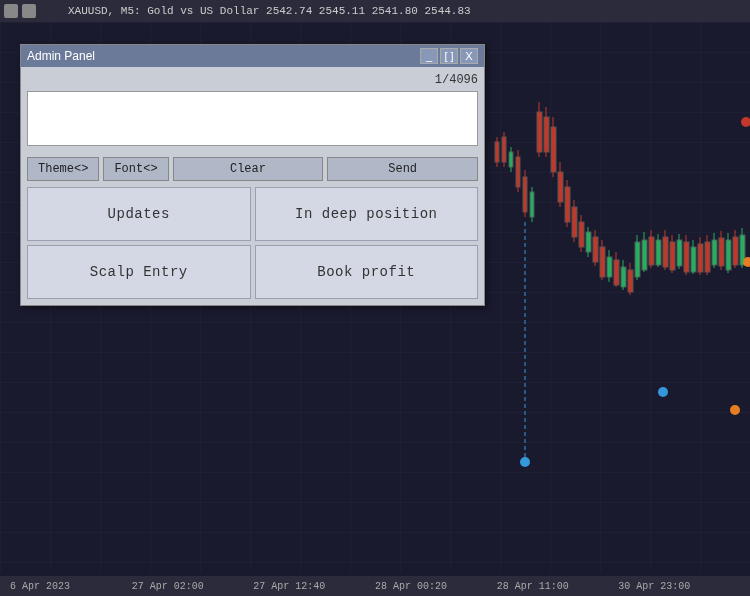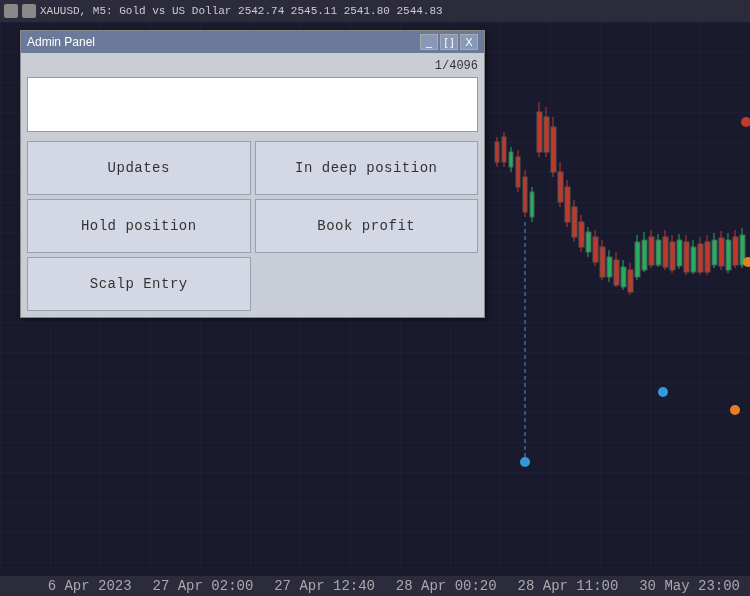--- a/index.html
+++ b/index.html
@@ -35,44 +35,45 @@
     }
     .top-bar-icon {
       width: 14px; height: 14px;
       background: #888;
       border-radius: 2px;
       flex-shrink: 0;
     }
     .top-bar-title {
       color: #ccc;
       font-size: 11px;
+      margin-left: 28px;
     }
 
     
     .chart-labels {
       position: absolute;
       bottom: 0; left: 0;
       width: 750px;
       height: 20px;
       background: #2b2b3b;
       display: flex;
       align-items: center;
       padding: 0 10px;
     }
     .chart-label {
       color: #aaa;
-      font-size: 14px;
+      font-size: 10px;
       flex: 1;
-      text-align: right;
+      text-align: left;
     }
 
     
     .admin-panel {
       position: absolute;
-      top: 30px;
+      top: 44px;
       left: 20px;
       width: 465px;
       background: #c8cdd6;
       border: 1px solid #888;
       box-shadow: 2px 2px 5px rgba(0,0,0,0.5);
     }
 
     .panel-titlebar {
       background: #6b7a99;
       color: #fff;
@@ -297,35 +298,40 @@
       <button class="titlebar-btn">_</button>
       <button class="titlebar-btn">[ ]</button>
       <button class="titlebar-btn">X</button>
     </div>
   </div>
 
   <div class="panel-body">
     <div class="char-count">1/4096</div>
     <textarea class="text-area" style=""></textarea>
 
+    <div class="toolbar-row">
+      <button class="toolbar-btn btn-theme">Theme&lt;&gt;</button>
+      <button class="toolbar-btn btn-font">Font&lt;&gt;</button>
+      <button class="toolbar-btn btn-clear">Clear</button>
+      <button class="toolbar-btn btn-send">Send</button>
+    </div>
 
     <div class="btn-grid">
 
       <button class="action-btn">Updates</button>
 
       <button class="action-btn">In deep position</button>
-      <button class="action-btn">Hold position</button>
+
+      <button class="action-btn">Scalp Entry</button>
 
       <button class="action-btn">Book profit</button>
-
-      <button class="action-btn">Scalp Entry</button>
     </div>
   </div>
 </div>
 
 <div class="chart-labels">
   <span class="chart-label">6 Apr 2023</span>
   <span class="chart-label">27 Apr 02:00</span>
   <span class="chart-label">27 Apr 12:40</span>
   <span class="chart-label">28 Apr 00:20</span>
   <span class="chart-label">28 Apr 11:00</span>
-  <span class="chart-label">30 May 23:00</span>
+  <span class="chart-label">30 Apr 23:00</span>
 </div>
 
 </body></html>

